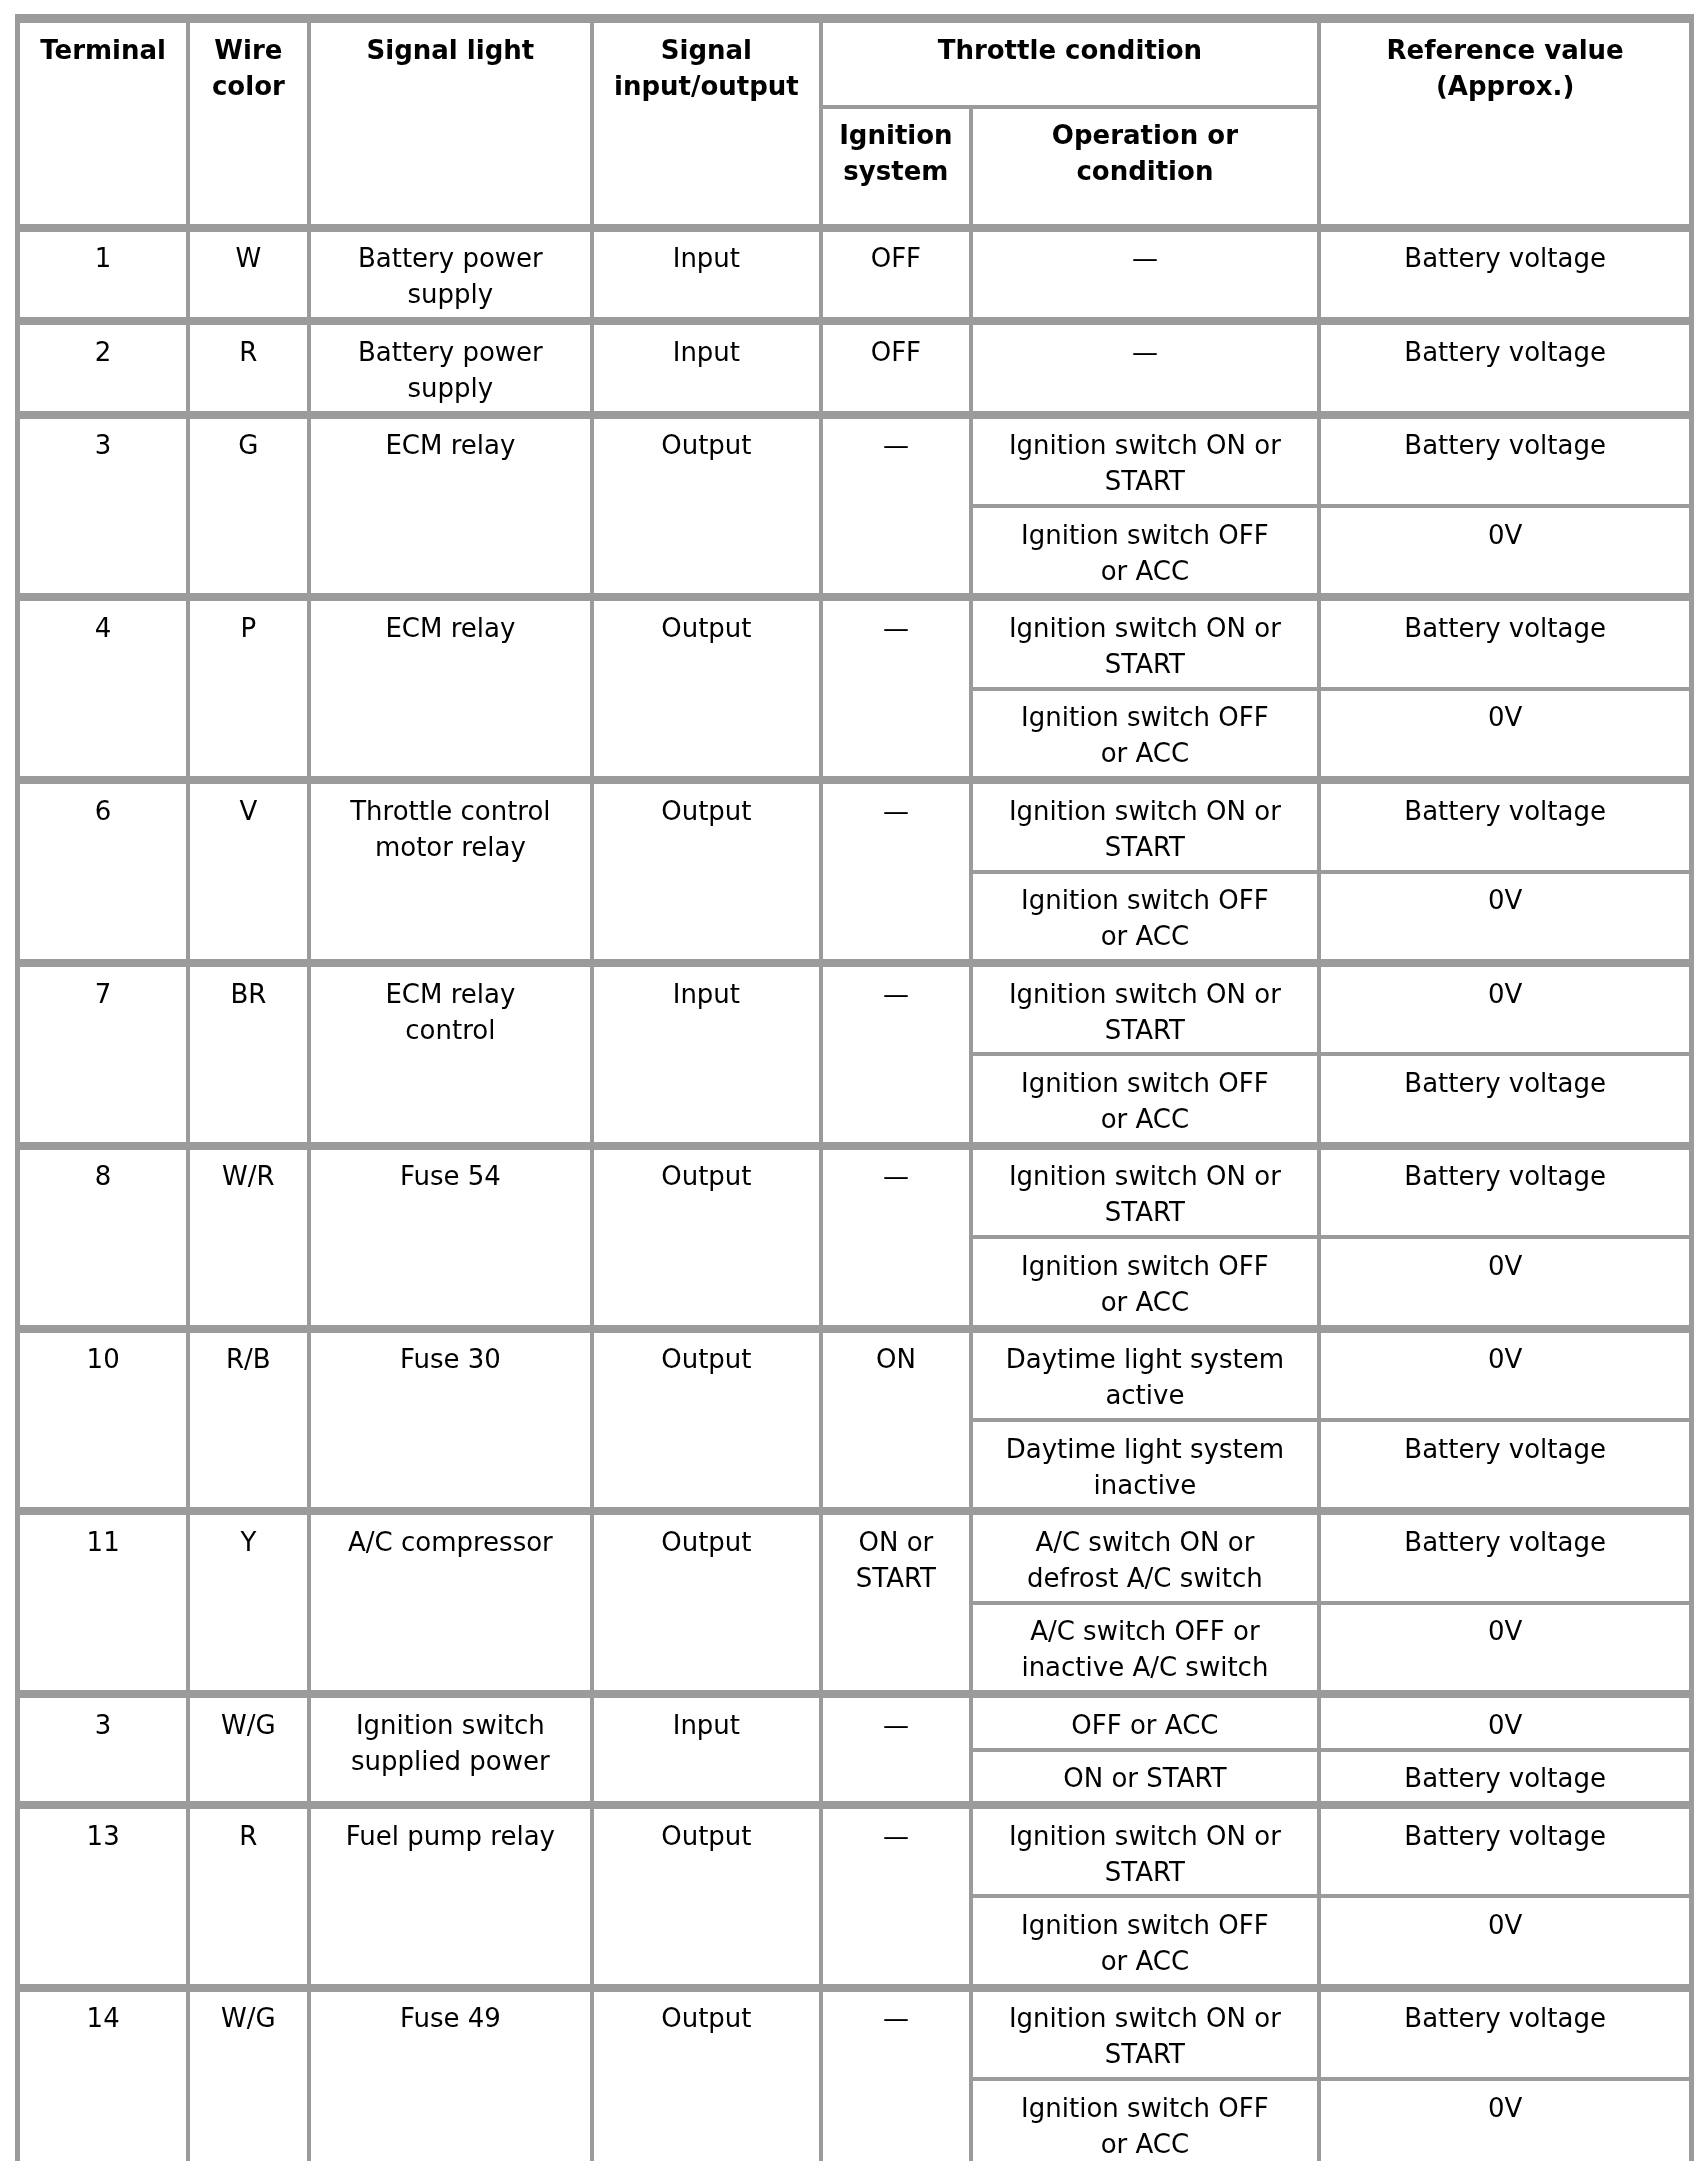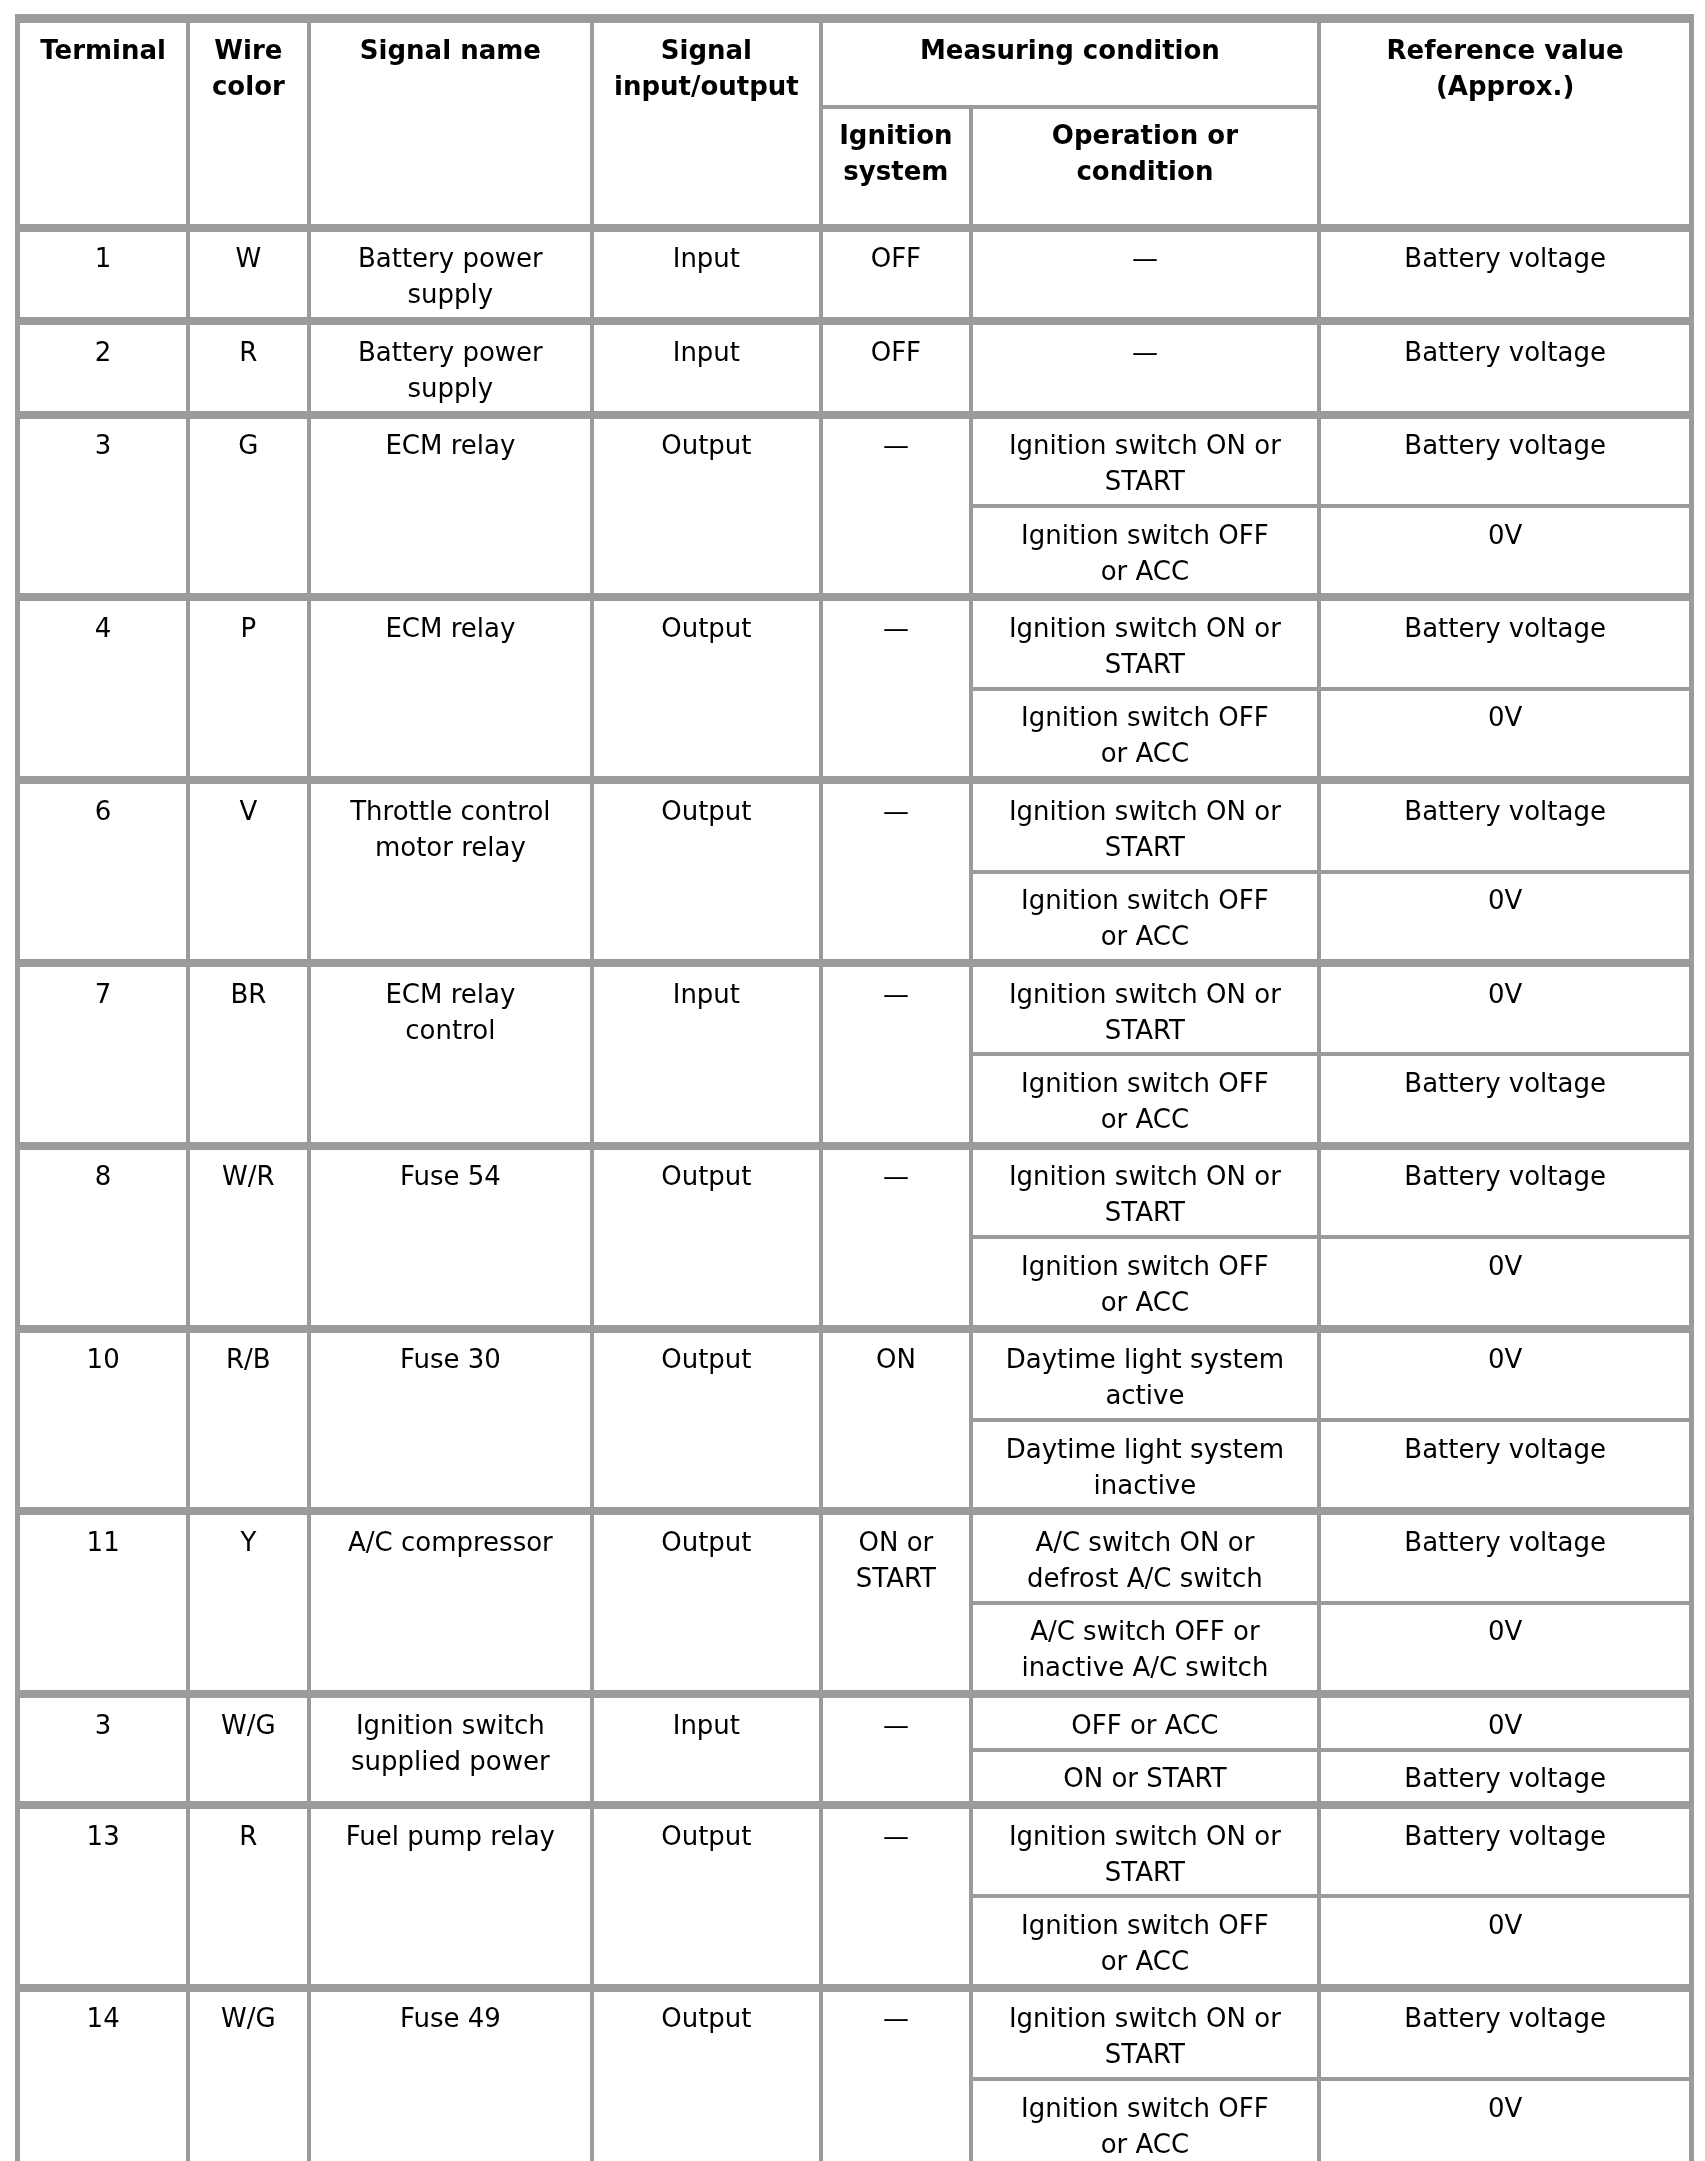--- a/index.html
+++ b/index.html
@@ -66,24 +66,24 @@
       <col class="c-io">
       <col class="c-ignition">
       <col class="c-operation">
       <col class="c-reference">
     </colgroup>
     <thead>
       <tr class="hr1">
         <th rowspan="2">Terminal</th>
         <th rowspan="2">Wire
 color</th>
-        <th rowspan="2">Signal name</th>
+        <th rowspan="2">Signal light</th>
         <th rowspan="2">Signal
 input/output</th>
-        <th colspan="2">Measuring condition</th>
+        <th colspan="2">Throttle condition</th>
         <th rowspan="2">Reference value
 (Approx.)</th>
       </tr>
       <tr class="hr2">
         <th>Ignition
 system</th>
         <th>Operation or
 condition</th>
       </tr>
     </thead>

